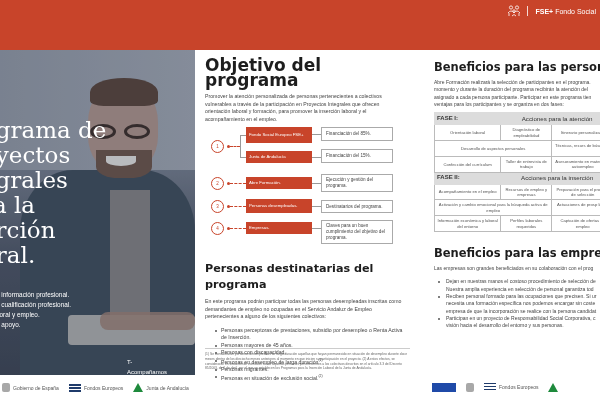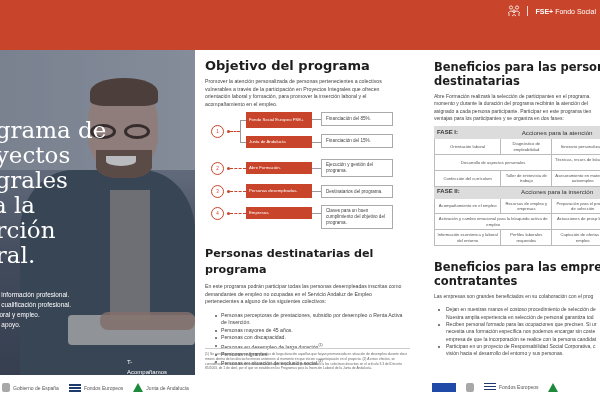--- a/index.html
+++ b/index.html
@@ -34,21 +34,21 @@
   .logos-left { position: absolute; left: 0; top: 375px; width: 195px; height: 25px; display: flex; align-items: center; gap: 10px; padding-left: 2px; font-size: 5px; color: #555; }
   .logo { display: flex; align-items: center; gap: 3px; }
   .logo .mark { display: inline-block; }
   .logo-fe .mark { width: 12px; height: 8px; background: repeating-linear-gradient(180deg,#1f3b6b 0 1.5px,transparent 1.5px 3px); }
   .logo-ja .mark { width: 0; height: 0; border-left: 5px solid transparent; border-right: 5px solid transparent; border-bottom: 9px solid #1e8a3c; }
   .logo-es .mark { width: 8px; height: 9px; background: #a8a8a8; border-radius: 2px; }
   .logo-eu .mark { width: 24px; height: 9px; background: #1f4aa8; }
 
   .col-mid { position: absolute; left: 205px; top: 55px; width: 198px; }
   .h2 { font-family: "DejaVu Sans", sans-serif; font-weight: bold; color: #1d1d1d; }
-  .col-mid .h2.a { font-size: 13px; line-height: 15px; margin-top: 3px; }
+  .col-mid .h2.a { font-size: 17px; line-height: 15px; margin-top: 3px; }
   .col-mid .p { font-size: 5.2px; line-height: 7.5px; color: #444; margin-top: 5px; }
   .col-mid .h2.b { font-size: 13px; line-height: 16px; margin-top: 5px; }
 
   .diagram { position: relative; height: 122px; margin-top: 4px; }
   .num { position: absolute; left: 6px; width: 13px; height: 13px; border: 1.6px solid #c8442a; border-radius: 50%; background: #fff; font-size: 4.5px; color: #c8442a; display: flex; align-items: center; justify-content: center; }
   .dash { position: absolute; height: 0; border-top: 1px dashed #c8442a; }
   .dot { position: absolute; width: 3px; height: 3px; border-radius: 50%; background: #c8442a; }
   .brk { position: absolute; border-left: 1px solid #999; }
   .brk-h { position: absolute; height: 0; border-top: 1px solid #999; }
   .rbox { position: absolute; left: 20px; width: 54px; background: #c8442a; color: #fff; font-size: 4.3px; line-height: 5.5px; padding: 2px 3px; display: flex; align-items: center; }
@@ -197,21 +197,20 @@
     <li>Personas migrantes.</li>
     <li><span>Personas en situación de exclusión social.</span><sup>(2)</sup></li>
   </ul>
 </div>
 
 <div class="footnote">(1) Se considerarán personas desempleadas de larga duración aquellas que hayan permanecido en situación de desempleo durante doce meses dentro de los dieciocho meses anteriores al momento en que inicien su participación en el proyecto. (2) A estos efectos, se considerarán en situación de exclusión social aquellas personas pertenecientes a los colectivos descritos en el artículo 3.3 del Decreto 85/2003, de 1 de abril, por el que se establecen los Programas para la Inserción Laboral de la Junta de Andalucía.</div>
 
 <div class="col-right">
   <div class="h2">
     <div>Beneficios para las personas</div>
-    <div>destinatarias</div>
   </div>
   <div class="p">
     <div>Abre Formación realizará la selección de participantes en el programa.</div>
     <div>momento y durante la duración del programa recibirán la atención del</div>
     <div>asignado a cada persona participante. Participar en este programa tien</div>
     <div>ventajas para los participantes y se organiza en dos fases:</div>
   </div>
 
   <table class="tbl">
     <tbody>
@@ -249,21 +248,20 @@
     <tr>
       <td>Información económica y laboral del entorno</td>
       <td>Perfiles laborales requeridos</td>
       <td>Captación de ofertas de empleo</td>
     </tr>
   </tbody>
     </table>
 
   <div class="h2 e">
     <div>Beneficios para las empresas</div>
-    <div>contratantes</div>
   </div>
   <div class="p">Las empresas son grandes beneficiados en su colaboración con el prog</div>
   <ul>
     <li>
       <div>Dejan en nuestras manos el costoso procedimiento de selección de</div>
       <div>Nuestra  amplia experiencia en selección de personal garantiza tod</div>
     </li>
     <li>
       <div>Reciben personal formado para las ocupaciones que precisen. Si ur</div>
       <div>necesita una formación específica nos podemos encargar sin coste</div>

